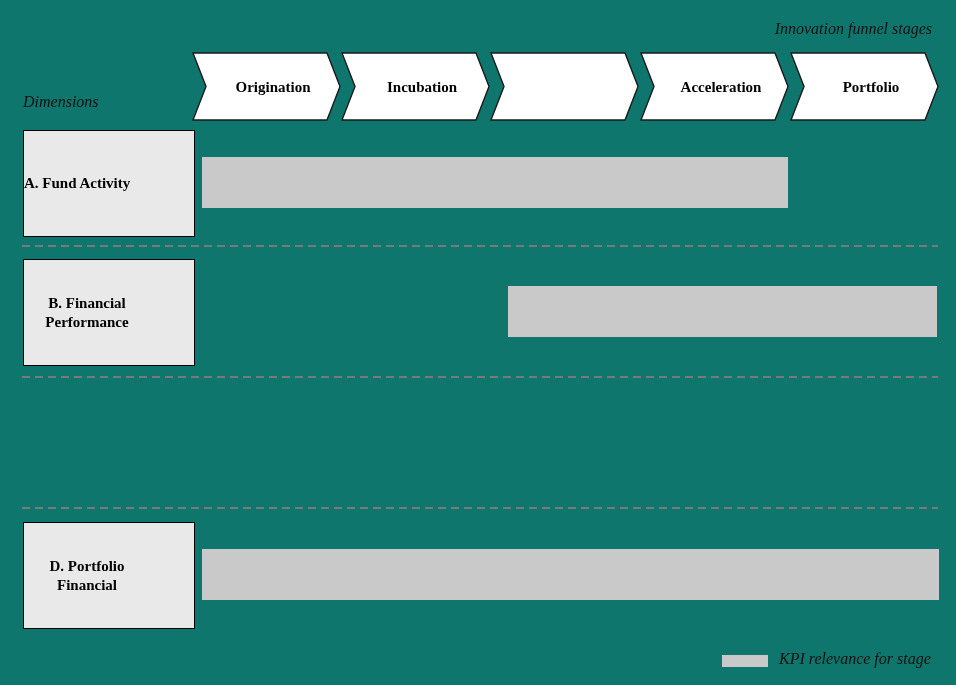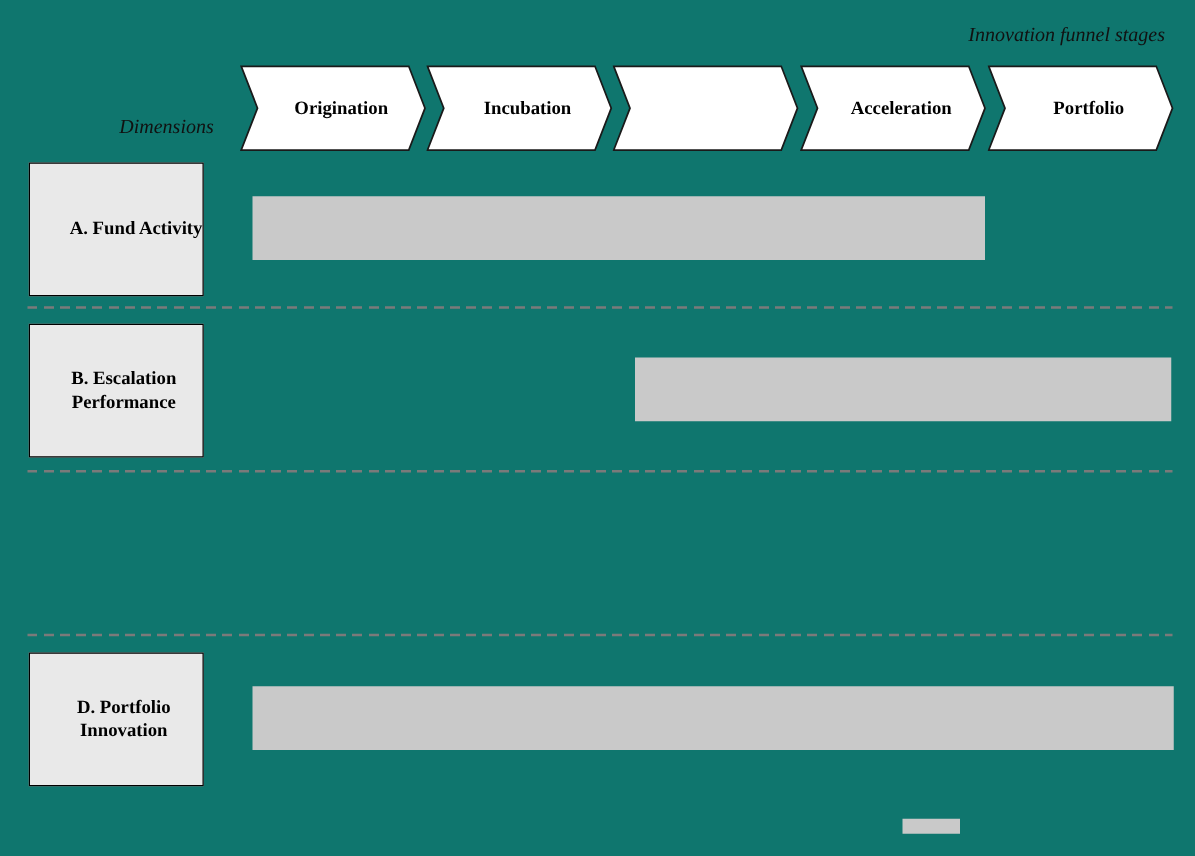--- a/index.html
+++ b/index.html
@@ -12,21 +12,21 @@
     text-decoration:underline;
   }
   .caption{
     position:absolute;
     font-style:italic;
     font-size:16px;
     color:#111111;
     white-space:nowrap;
   }
   .title{top:20px;right:24px;text-align:right;}
-  .dims-label{top:93px;left:23px;width:148px;text-align:right;white-space:nowrap;}
+  .dims-label{top:93px;left:23px;width:148px;text-align:left;white-space:nowrap;}
 
   
   .stage-chevron{
     position:absolute;
     top:52px;width:150px;height:69px;
   }
   .stage-chevron svg{position:absolute;left:0;top:0;width:150px;height:69px;}
   .stage-label-wrap{
     position:absolute;left:16px;right:4px;top:0;bottom:0;
     display:flex;align-items:center;justify-content:center;
@@ -35,25 +35,25 @@
     display:inline-block;
     max-width:92px;
     font-weight:bold;font-size:15px;line-height:1.2;
     color:#000000;text-align:center;
   }
 
   
   .dim-row{position:absolute;left:0;width:956px;height:107px;}
   .dim-box{
     position:absolute;left:23px;top:0;
-    width:140px;height:107px;
+    width:172px;height:107px;
     box-sizing:border-box;
     background:#e9e9e9;
     border:1.5px solid #000000;
-    display:flex;align-items:center;justify-content:flex-end;
+    display:flex;align-items:center;justify-content:flex-start;
   }
   .dim-box-label{
     display:inline-block;max-width:126px;
     font-weight:bold;font-size:15px;line-height:1.25;
     color:#000000;text-align:center;
   }
   .kpi-bar{
     position:absolute;top:27px;height:51px;
     background:#c9c9c9;
   }
@@ -120,30 +120,31 @@
   <div class="dim-row" style="top:130px">
     <div class="dim-box">
       <span class="dim-box-label">A. Fund Activity</span>
     </div>
     <div class="kpi-bar" style="left: 202px; width: 586px;"></div>
   </div>
   <div class="separator" style="top:245px"></div>
 
   <div class="dim-row" style="top:259px">
     <div class="dim-box">
-      <span class="dim-box-label">B. Escalation Performance</span>
+      <span class="dim-box-label">B. Financial Performance</span>
     </div>
     <div class="kpi-bar" style="left: 508px; width: 429px;"></div>
   </div>
   <div class="separator" style="top:376px"></div>
 
   <div class="separator" style="top:507px"></div>
 
   <div class="dim-row" style="top:522px">
     <div class="dim-box">
-      <span class="dim-box-label">D. Portfolio Innovation</span>
+      <span class="dim-box-label">D. Portfolio Financial</span>
     </div>
     <div class="kpi-bar" style="left: 202px; width: 737px;"></div>
   </div>
 
   <div class="legend-swatch"></div>
+  <div class="caption legend-label">KPI relevance for stage</div>
 
 </div>
 
 </body></html>

